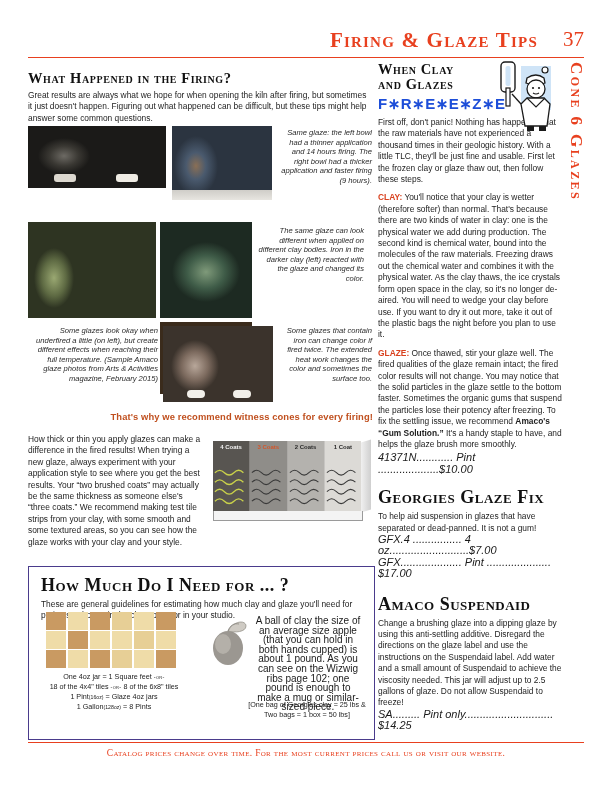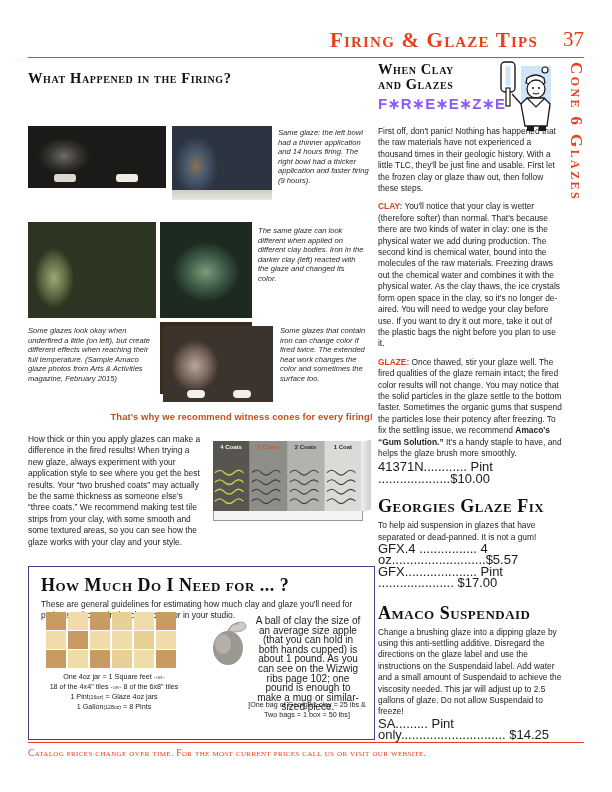--- a/index.html
+++ b/index.html
@@ -49,21 +49,21 @@
     color:#111;margin:0 0 3px 0;font-variant:small-caps;
   }
   .sec-head.sm{font-size:18px;letter-spacing:.5px;}
   .body-t{font-size:8.4px;line-height:11.4px;color:#1d1d1d;margin:0;}
   .cap{font-size:7.6px;line-height:9.6px;font-style:italic;color:#2a2a2a;margin:0;}
 
   
   .ph{position:absolute;background:#333;overflow:hidden;}
   .ph .g{position:absolute;inset:0;}
 
-  .photo-note{position:absolute;}
+  .photo-note{position:absolute;text-align:right;}
 
   
   .banner{
     position:absolute;left:28px;top:411px;width:345px;text-align:right;
     color:#c0501f;font-size:9.4px;font-weight:bold;letter-spacing:.1px;
   }
 
   
   .coats{position:absolute;left:207px;top:437px;width:165px;height:88px;}
   .coats .slab{position:absolute;left:6px;top:4px;width:148px;height:70px;display:flex;}
@@ -93,30 +93,30 @@
   .tilecap .or{font-size:5.6px;font-variant:small-caps;letter-spacing:.3px;}
 
   .clay-txt{position:absolute;left:252px;top:616px;width:112px;font-size:10px;line-height:9.6px;text-align:center;color:#1b1b1b;}
   .clay-txt2{position:absolute;left:244px;top:700px;width:126px;font-size:7.2px;line-height:9.6px;text-align:center;color:#1b1b1b;}
 
   .apple{position:absolute;left:206px;top:616px;width:44px;height:52px;}
 
   
   .freeze{
     font-family:"Liberation Sans", sans-serif;
-    font-size:15px;font-weight:bold;color:#8b5cf6;letter-spacing:.5px;
-    margin:2px 0 13px 0;
+    font-size:15px;font-weight:bold;color:#1d4ed8;letter-spacing:.5px;
+    margin:2px 0 4px 0;
   }
   .kw{color:#d9411e;font-weight:bold;}
-  .price-line{font-size:13px;line-height:11.4px;}
+  .price-line{font-size:11px;line-height:11.4px;font-style:italic;}
 
   
   .rule-bot{position:absolute;left:28px;top:742px;width:556px;height:1px;background:#e8401f;}
   .footer{
-    position:absolute;left:28px;top:748px;width:556px;
+    position:absolute;left:28px;top:748px;width:556px;text-align:center;
     font-family:"Liberation Serif", serif;
     font-size:9.4px;color:#e8401f;font-variant:small-caps;letter-spacing:.35px;
   }
 
   .ill{position:absolute;left:497px;top:60px;width:66px;height:72px;}
 </style>
 </head>
 <body>
 
 <div class="page">
@@ -126,20 +126,21 @@
     <div class="pg-num">37</div>
   </div>
   <div class="rule-top"></div>
 
   <div class="side-tab">
     <span>Cone 6 Glazes</span>
   </div>
 
   <div class="col-left">
     <div class="sec-head">What Happened in the Firing?</div>
+    <p class="body-t" style="width:340px;">Great results are always what we hope for when opening the kiln after firing, but sometimes it just doesn't happen. Figuring out what happened can be difficult, but these tips might help answer some common questions.</p>
   </div>
 
   <div class="ph" style="left:28px;top:126px;width:138px;height:62px;background:#17171a;">
     <div class="g" style="background:
         radial-gradient(ellipse 26px 18px at 36px 30px,#6d6a64 0%,#3a3833 55%,#1b1a18 100%),
         radial-gradient(ellipse 26px 18px at 96px 30px,#c9c4bb 0%,#7d7a72 55%,#232120 100%),
         linear-gradient(#101013,#1d1d20);"></div>
     <div style="position:absolute;left:26px;bottom:6px;width:22px;height:8px;background:#dcd8cf;border-radius:3px;"></div>
     <div style="position:absolute;left:88px;bottom:6px;width:22px;height:8px;background:#efece4;border-radius:3px;"></div>
   </div>
@@ -307,21 +308,21 @@
 
     <p class="body-t" style="margin-bottom:7px;">First off, don't panic! Nothing has happened that the raw materials have not experienced a thousand times in their geologic history. With a little TLC, they'll be just fine and usable. First let the frozen clay or glaze thaw out, then follow these steps.</p>
 
     <p class="body-t" style="margin-bottom:7px;"><span class="kw">CLAY:</span><span> You'll notice that your clay is wetter (therefore softer) than normal. That's because there are two kinds of water in clay: one is the physical water we add during production. The second kind is chemical water, bound into the molecules of the raw materials. Freezing draws out the chemical water and combines it with the physical water. As the clay thaws, the ice crystals form open space in the clay, so it's no longer de-aired. You will need to wedge your clay before use. If you want to dry it out more, take it out of the plastic bags the night before you plan to use it.</span></p>
 
     <p class="body-t" style="margin-bottom:2px;"><span class="kw">GLAZE:</span><span> Once thawed, stir your glaze well. The fired qualities of the glaze remain intact; the fired color results will not change. You may notice that the solid particles in the glaze settle to the bottom faster. Sometimes the organic gums that suspend the particles lose their potency after freezing. To fix the settling issue, we recommend </span><b>Amaco's</b> <b>“Gum Solution.”</b><span> It's a handy staple to have, and helps the glaze brush more smoothly.</span></p>
     <div class="price-line" style="margin-bottom:12px;">41371N............ Pint ....................$10.00</div>
 
     <div class="sec-head sm">Georgies Glaze Fix</div>
     <p class="body-t">To help aid suspension in glazes that have separated or dead-panned. It is not a gum!</p>
-    <div class="price-line">GFX.4 ................ 4 oz..........................$5.57</div>
+    <div class="price-line">GFX.4 ................ 4 oz..........................$7.00</div>
     <div class="price-line" style="margin-bottom:14px;">GFX.................... Pint ..................... $17.00</div>
 
     <div class="sec-head sm">Amaco Suspendaid</div>
     <p class="body-t">Change a brushing glaze into a dipping glaze by using this anti-settling additive. Disregard the directions on the glaze label and use the instructions on the Suspendaid label. Add water and a small amount of Suspendaid to achieve the viscosity needed. This jar will adjust up to 2.5 gallons of glaze. Do not allow Suspendaid to freeze!</p>
     <div class="price-line">SA......... Pint only............................. $14.25</div>
   </div>
 
   <svg class="ill" viewBox="0 0 66 72">
     <rect x="24" y="6" width="30" height="44" fill="#cfe4f7"></rect>
     <rect x="4" y="2" width="14" height="30" rx="4" fill="#ffffff" stroke="#1a1a1a" stroke-width="1.4"></rect>

